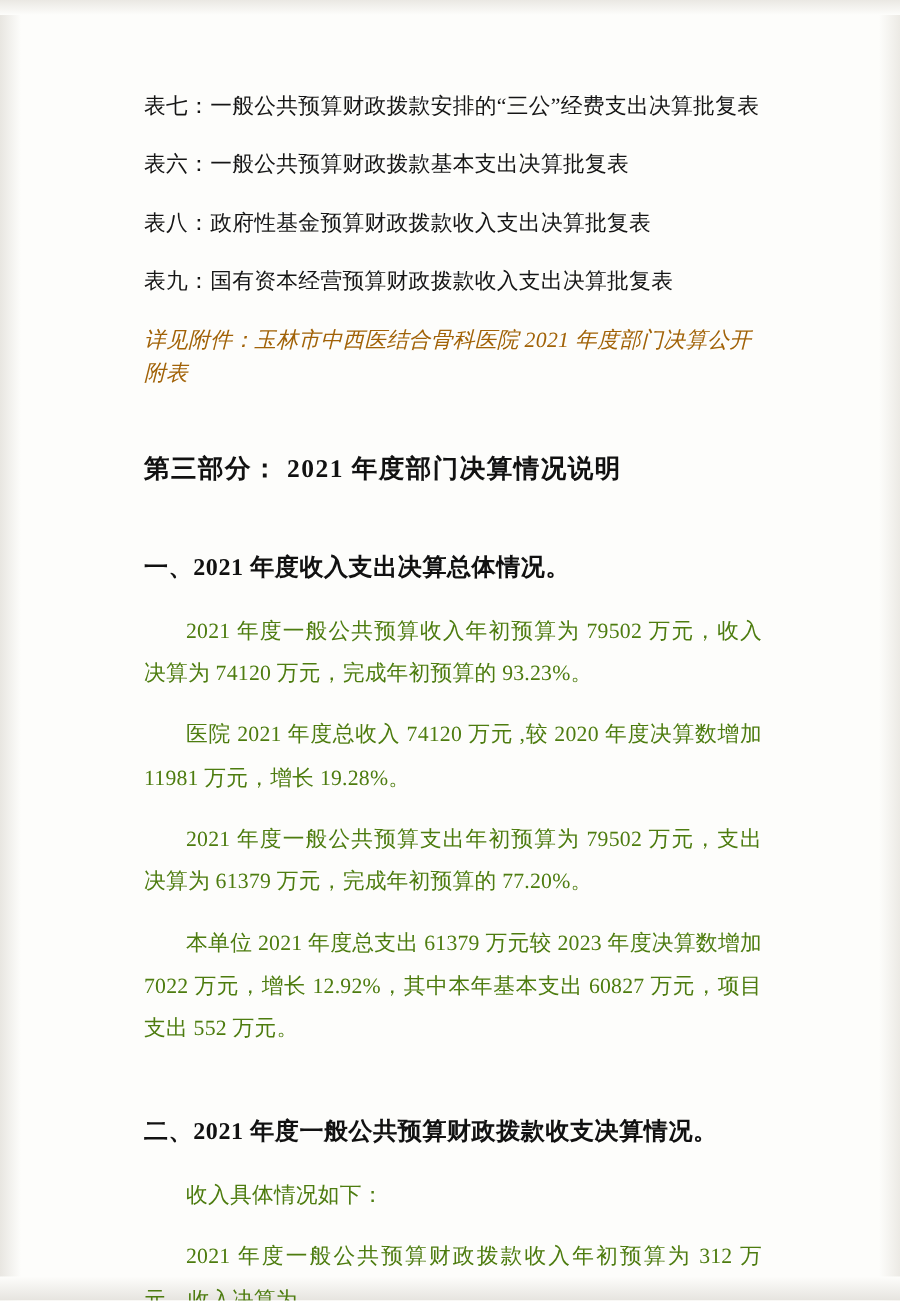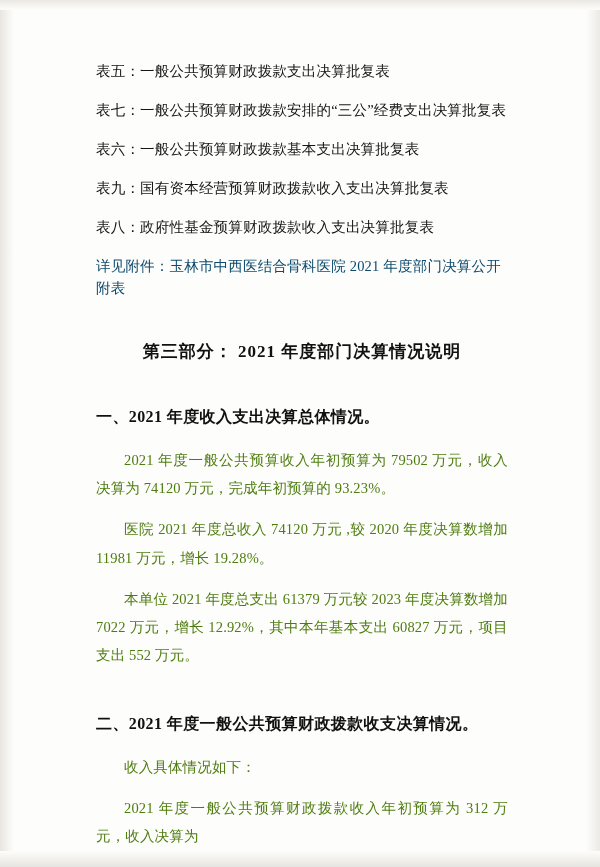--- a/index.html
+++ b/index.html
@@ -59,24 +59,25 @@
     margin-bottom: 16.5px;
     letter-spacing: 0.2px;
     color: #151515;
   }
   .appendix-line {
     font-size: 14.5px;
     line-height: 1.55;
     margin-top: 8px;
     margin-bottom: 0;
     letter-spacing: 0.2px;
-    color: #0c4a6e;
+    color: #a16207;
+    font-style: italic;
   }
   .part-heading {
-    text-align: center;
+    text-align: left;
     font-size: 17px;
     font-weight: bold;
     letter-spacing: 1px;
     margin-top: 40px;
     margin-bottom: 30px;
     color: #111;
   }
   .section-heading {
     font-size: 16px;
     font-weight: bold;
@@ -102,34 +103,34 @@
 <body>
 
 <div class="page">
   <div class="scan-edge-left"></div>
   <div class="scan-edge-right"></div>
   <div class="scan-edge-top"></div>
   <div class="scan-edge-bottom"></div>
 
   <div class="content">
 
-    <div class="list-line">表五：一般公共预算财政拨款支出决算批复表</div>
     <div class="list-line">表七：一般公共预算财政拨款安排的“三公”经费支出决算批复表</div>
     <div class="list-line">表六：一般公共预算财政拨款基本支出决算批复表</div>
+    <div class="list-line">表八：政府性基金预算财政拨款收入支出决算批复表</div>
     <div class="list-line">表九：国有资本经营预算财政拨款收入支出决算批复表</div>
-    <div class="list-line">表八：政府性基金预算财政拨款收入支出决算批复表</div>
 
     <div class="appendix-line">详见附件：玉林市中西医结合骨科医院 2021 年度部门决算公开附表</div>
 
     <div class="part-heading">第三部分： 2021 年度部门决算情况说明</div>
 
     <div class="section-heading">一、2021 年度收入支出决算总体情况。</div>
 
     <p class="para">2021 年度一般公共预算收入年初预算为 79502 万元，收入决算为 74120 万元，完成年初预算的 93.23%。</p>
     <p class="para">医院 2021 年度总收入 74120 万元 ,较 2020 年度决算数增加 11981 万元，增长 19.28%。</p>
+    <p class="para">2021 年度一般公共预算支出年初预算为 79502 万元，支出决算为 61379 万元，完成年初预算的 77.20%。</p>
     <p class="para">本单位 2021 年度总支出 61379 万元较 2023 年度决算数增加 7022 万元，增长 12.92%，其中本年基本支出 60827 万元，项目支出 552 万元。</p>
 
     <div class="section-heading">二、2021 年度一般公共预算财政拨款收支决算情况。</div>
 
     <p class="para">收入具体情况如下：</p>
     <p class="para last">2021 年度一般公共预算财政拨款收入年初预算为 312 万元，收入决算为</p>
 
   </div>
 </div>
 

